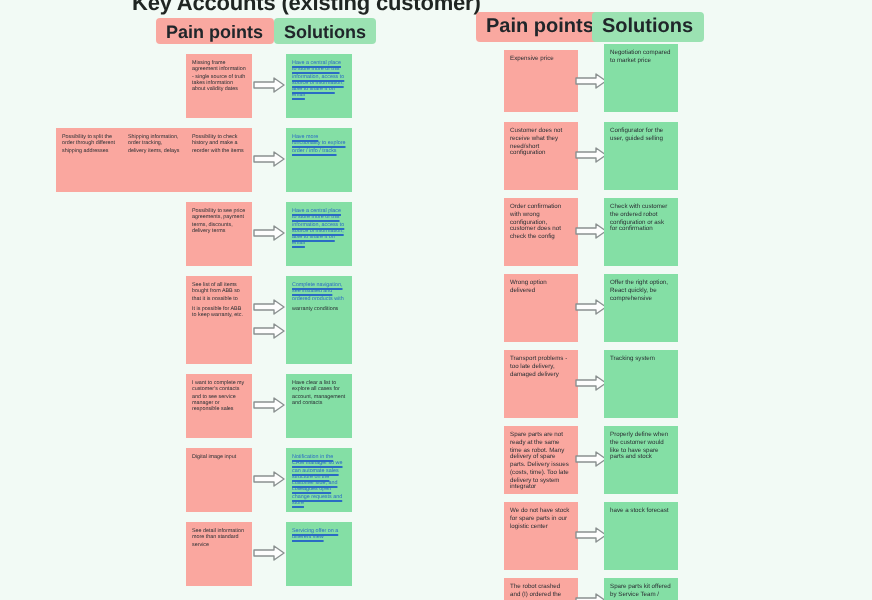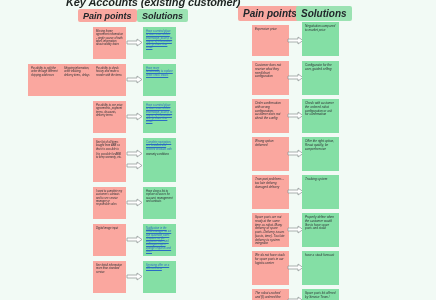--- a/index.html
+++ b/index.html
@@ -2,21 +2,21 @@
 <html><head>
 <meta charset="utf-8">
 <style>
   html,body{margin:0;padding:0;}
   body{
     width:436px;height:300px;overflow:hidden;position:relative;
     background:#f2faf5;
     font-family:"Liberation Sans","DejaVu Sans",sans-serif;
     -webkit-font-smoothing:antialiased;
   }
-  .board{position:absolute;inset:0;font-style:italic;}
+  .board{position:absolute;inset:0;}
 
   
   .board-title{
     position:absolute;left:66px;top:-4px;width:240px;
     font-size:11px;font-weight:bold;color:#1f2522;
     letter-spacing:-.1px;white-space:nowrap;
   }
 
   
   .col-head{

